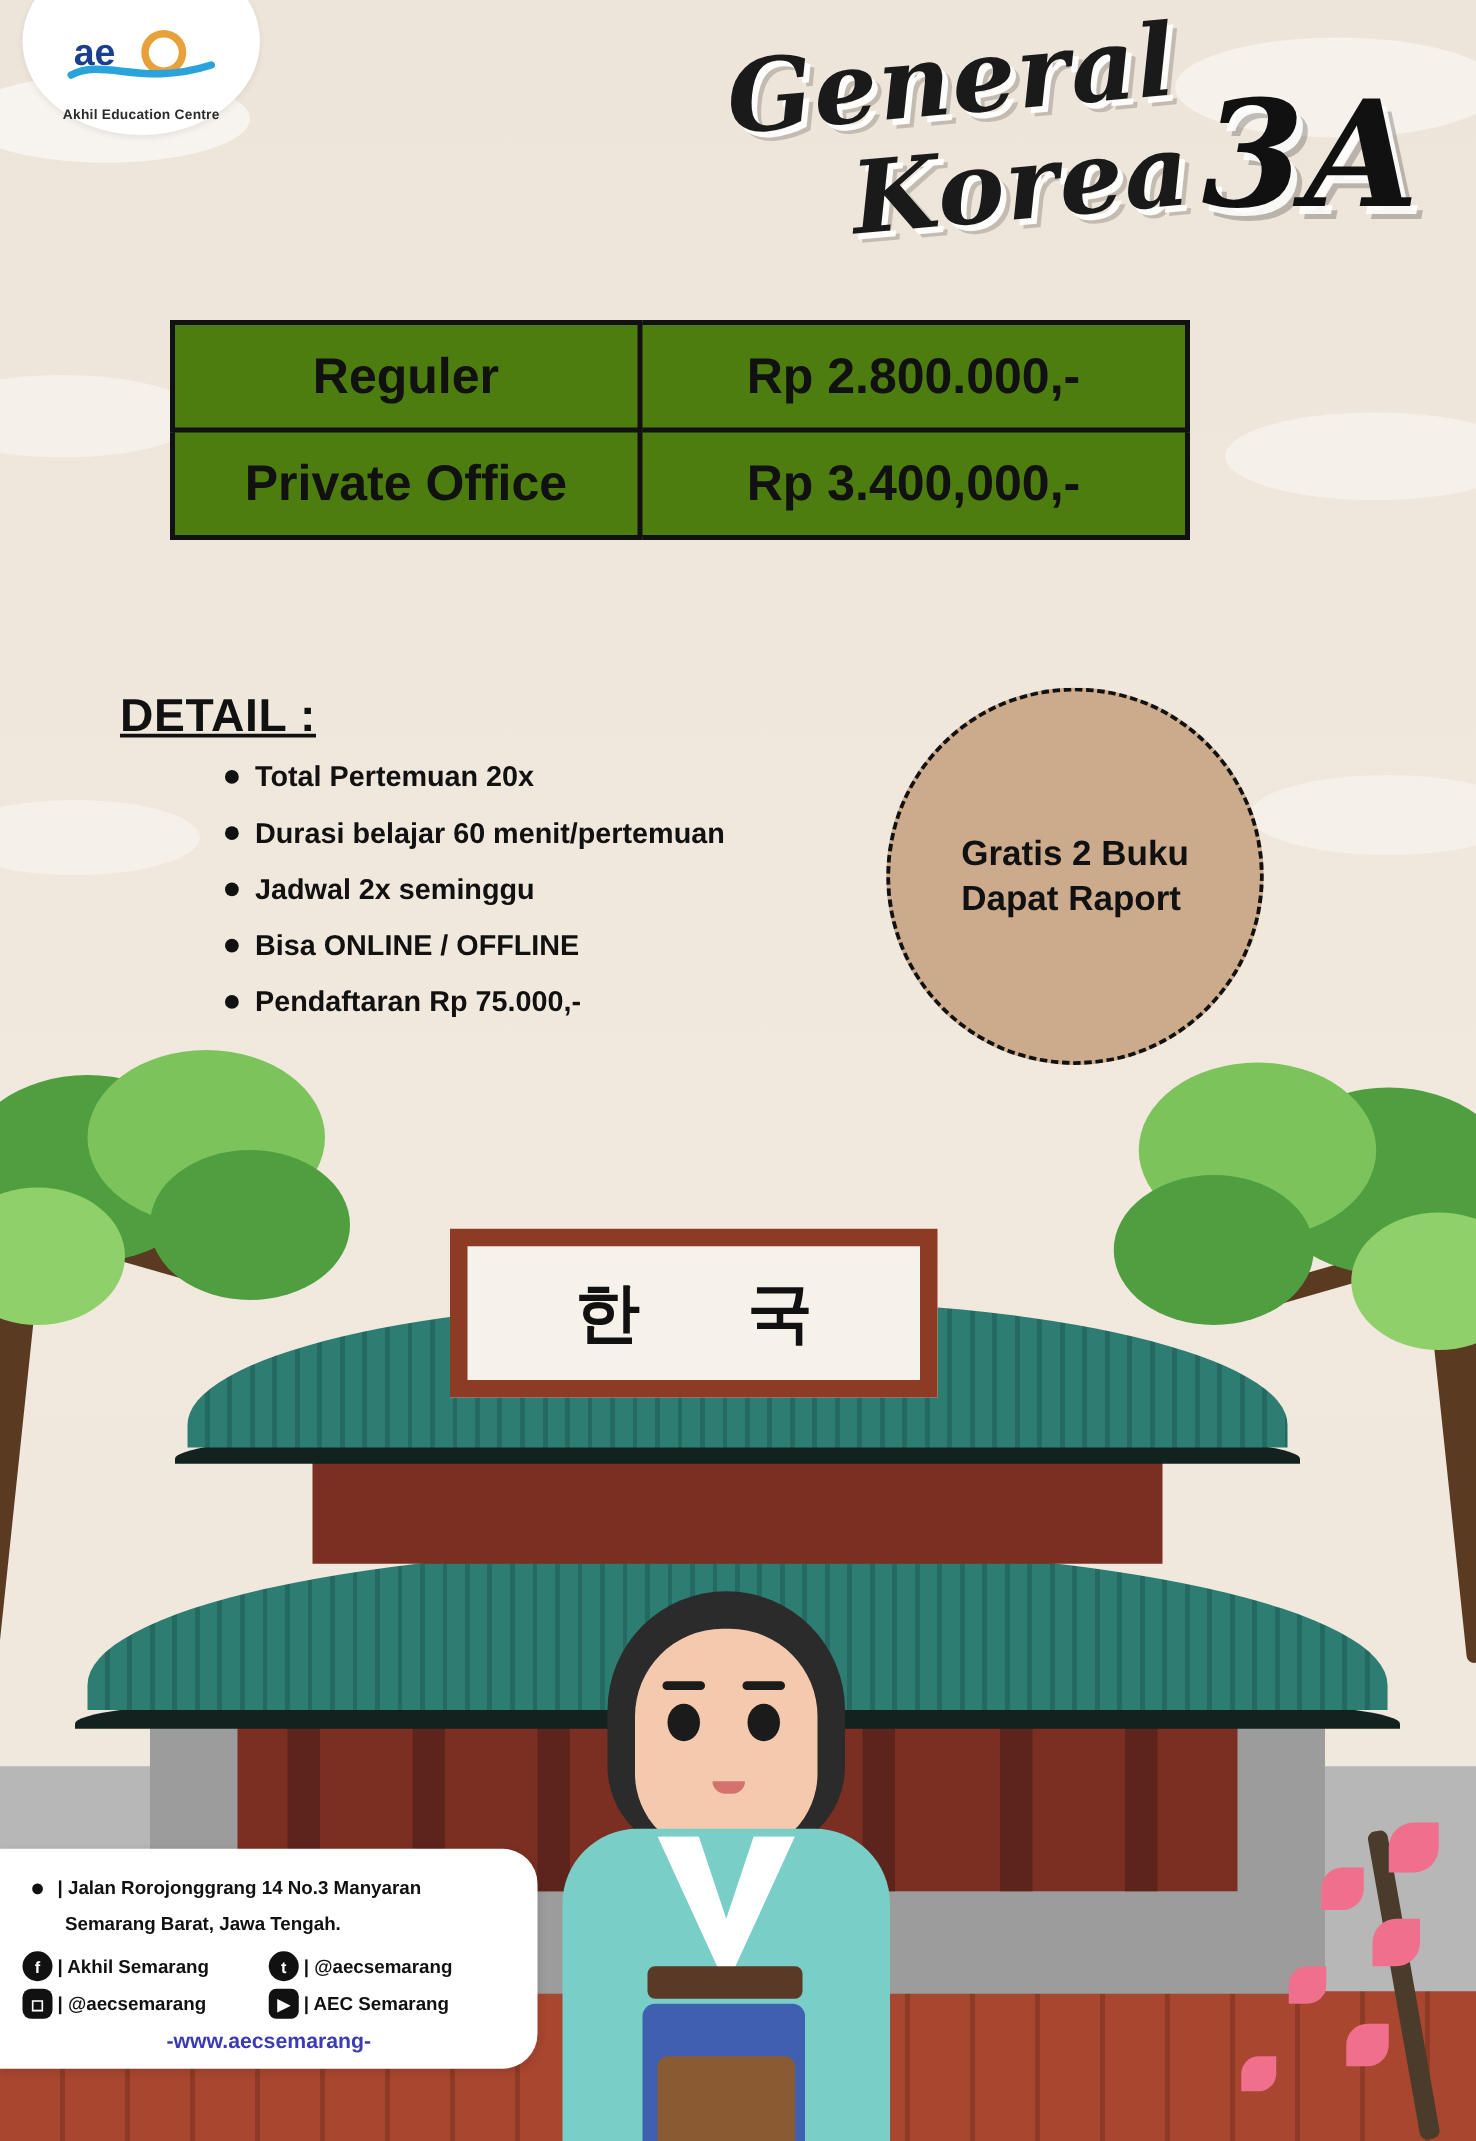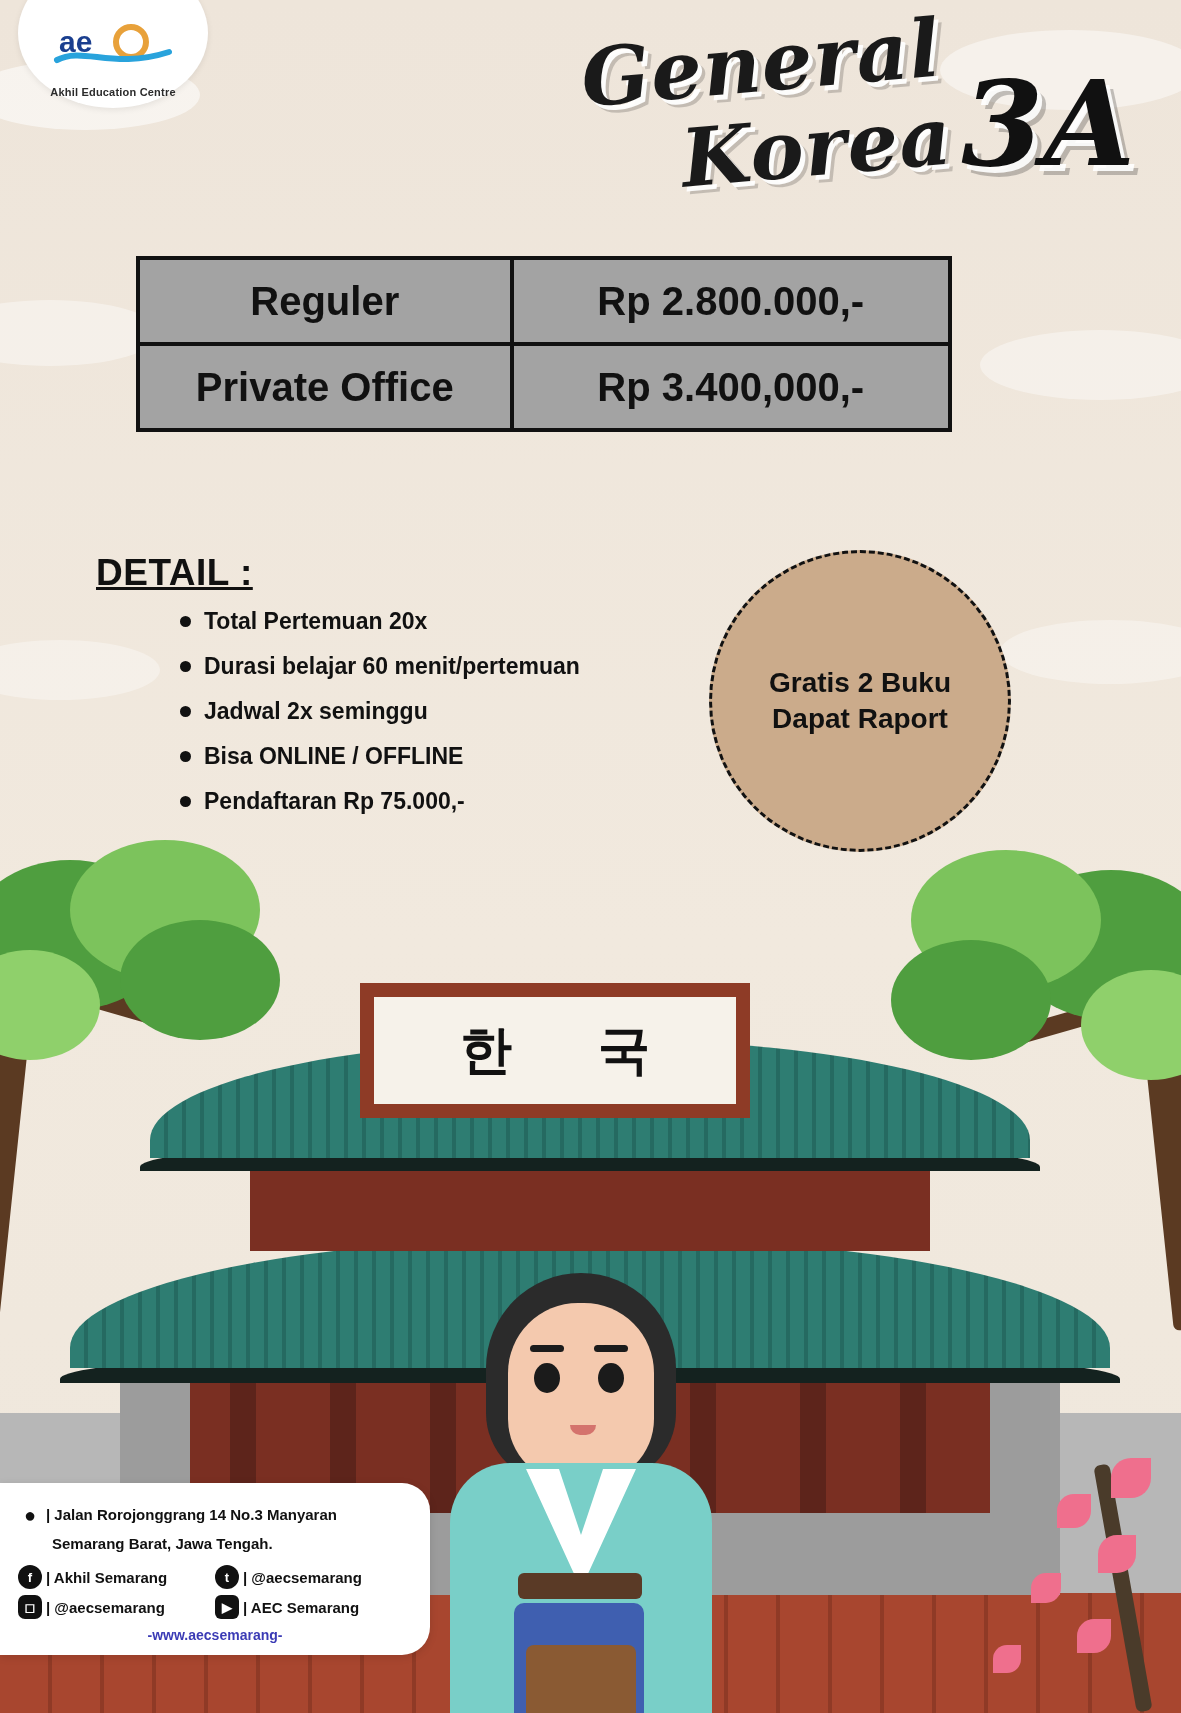--- a/index.html
+++ b/index.html
@@ -24,31 +24,31 @@
     text-shadow:4px 5px 0 rgba(255,255,255,.95), 7px 8px 0 rgba(0,0,0,.18);
     letter-spacing:1px;
   }
   .t-general{position:absolute;left:0;top:8px;font-size:80px;transform:rotate(-5deg);}
   .t-korea{position:absolute;left:100px;top:92px;font-size:80px;transform:rotate(-5deg);}
   .t-level{position:absolute;right:6px;top:46px;font-size:118px;font-weight:bold;color:#111;
     font-family:"DejaVu Serif", serif;font-style:italic;
     text-shadow:5px 6px 0 rgba(255,255,255,.9), 9px 10px 0 rgba(0,0,0,.22);}
   
   .price-table{position:absolute;left:136px;top:256px;width:816px;border:4px solid #111;border-collapse:collapse;}
-  .price-table td{border:4px solid #111;background:#a3a3a3;height:82px;text-align:center;
+  .price-table td{border:4px solid #111;background:#4d7c0f;height:82px;text-align:center;
     font-size:40px;font-weight:bold;color:#111;padding:0 10px;}
   .price-table td.label{width:46%;}
   
   .detail-title{position:absolute;left:96px;top:552px;font-size:37px;font-weight:bold;color:#111;letter-spacing:.5px;text-decoration:underline;}
   .detail-list{position:absolute;left:180px;top:608px;margin:0;padding:0;list-style:none;}
   .detail-list li{font-size:23px;font-weight:bold;color:#111;margin-bottom:18px;display:flex;align-items:center;}
   .dot{width:11px;height:11px;background:#111;border-radius:50%;display:inline-block;margin-right:13px;}
   
   .bonus{position:absolute;left:709px;top:550px;width:296px;height:296px;background:#cbab8b;
-    border-radius:50%;border:3px dashed #111;display:flex;align-items:center;justify-content:center;text-align:center;}
+    border-radius:50%;border:3px dashed #111;display:flex;align-items:center;justify-content:center;text-align:left;}
   .bonus span{font-size:28px;font-weight:bold;color:#111;line-height:1.3;}
   
   .illus{position:absolute;left:0;top:840px;width:1181px;height:873px;overflow:hidden;}
   .ground{position:absolute;left:0;bottom:0;width:100%;height:300px;background:#b7b7b7;}
   .brickwall{position:absolute;left:0;bottom:0;width:100%;height:120px;
     background:repeating-linear-gradient(90deg,#a8462f 0 48px,#8f3a26 48px 52px);}
   
   .temple-base{position:absolute;left:120px;bottom:118px;width:940px;height:230px;background:#9c9c9c;}
   .temple-body{position:absolute;left:190px;bottom:200px;width:800px;height:170px;background:#7a2f22;}
   .col{position:absolute;bottom:200px;width:26px;height:170px;background:#5d241b;}
@@ -96,21 +96,21 @@
   .c-row{display:flex;align-items:center;font-size:15px;font-weight:bold;color:#111;margin:6px 0;}
   .c-row .txt{margin-left:4px;}
   .ico{width:24px;height:24px;border-radius:5px;display:inline-flex;align-items:center;justify-content:center;
     color:#fff;font-size:13px;font-weight:bold;flex:0 0 auto;}
   .ico.pin{background:transparent;color:#111;font-size:20px;}
   .ico.fb{background:#111;border-radius:50%;}
   .ico.tw{background:#111;border-radius:50%;}
   .ico.ig{background:#111;border-radius:7px;}
   .ico.yt{background:#111;border-radius:6px;}
   .addr{font-size:15px;font-weight:bold;color:#111;line-height:1.45;}
-  .site{margin-top:8px;text-align:center;font-size:14px;font-weight:bold;color:#3b3bb5;}
+  .site{margin-top:8px;text-align:center;font-size:17px;font-weight:bold;color:#3b3bb5;}
   .half{width:50%;display:flex;align-items:center;}
 </style>
 </head>
 <body>
 
 <div class="bg"></div>
 <div class="cloud" style="left:-30px;top:60px;width:230px;height:70px;"></div>
 <div class="cloud" style="left:940px;top:30px;width:260px;height:80px;opacity:.45;"></div>
 <div class="cloud" style="left:-60px;top:300px;width:220px;height:66px;opacity:.4;"></div>
 <div class="cloud" style="left:980px;top:330px;width:240px;height:70px;opacity:.4;"></div>

